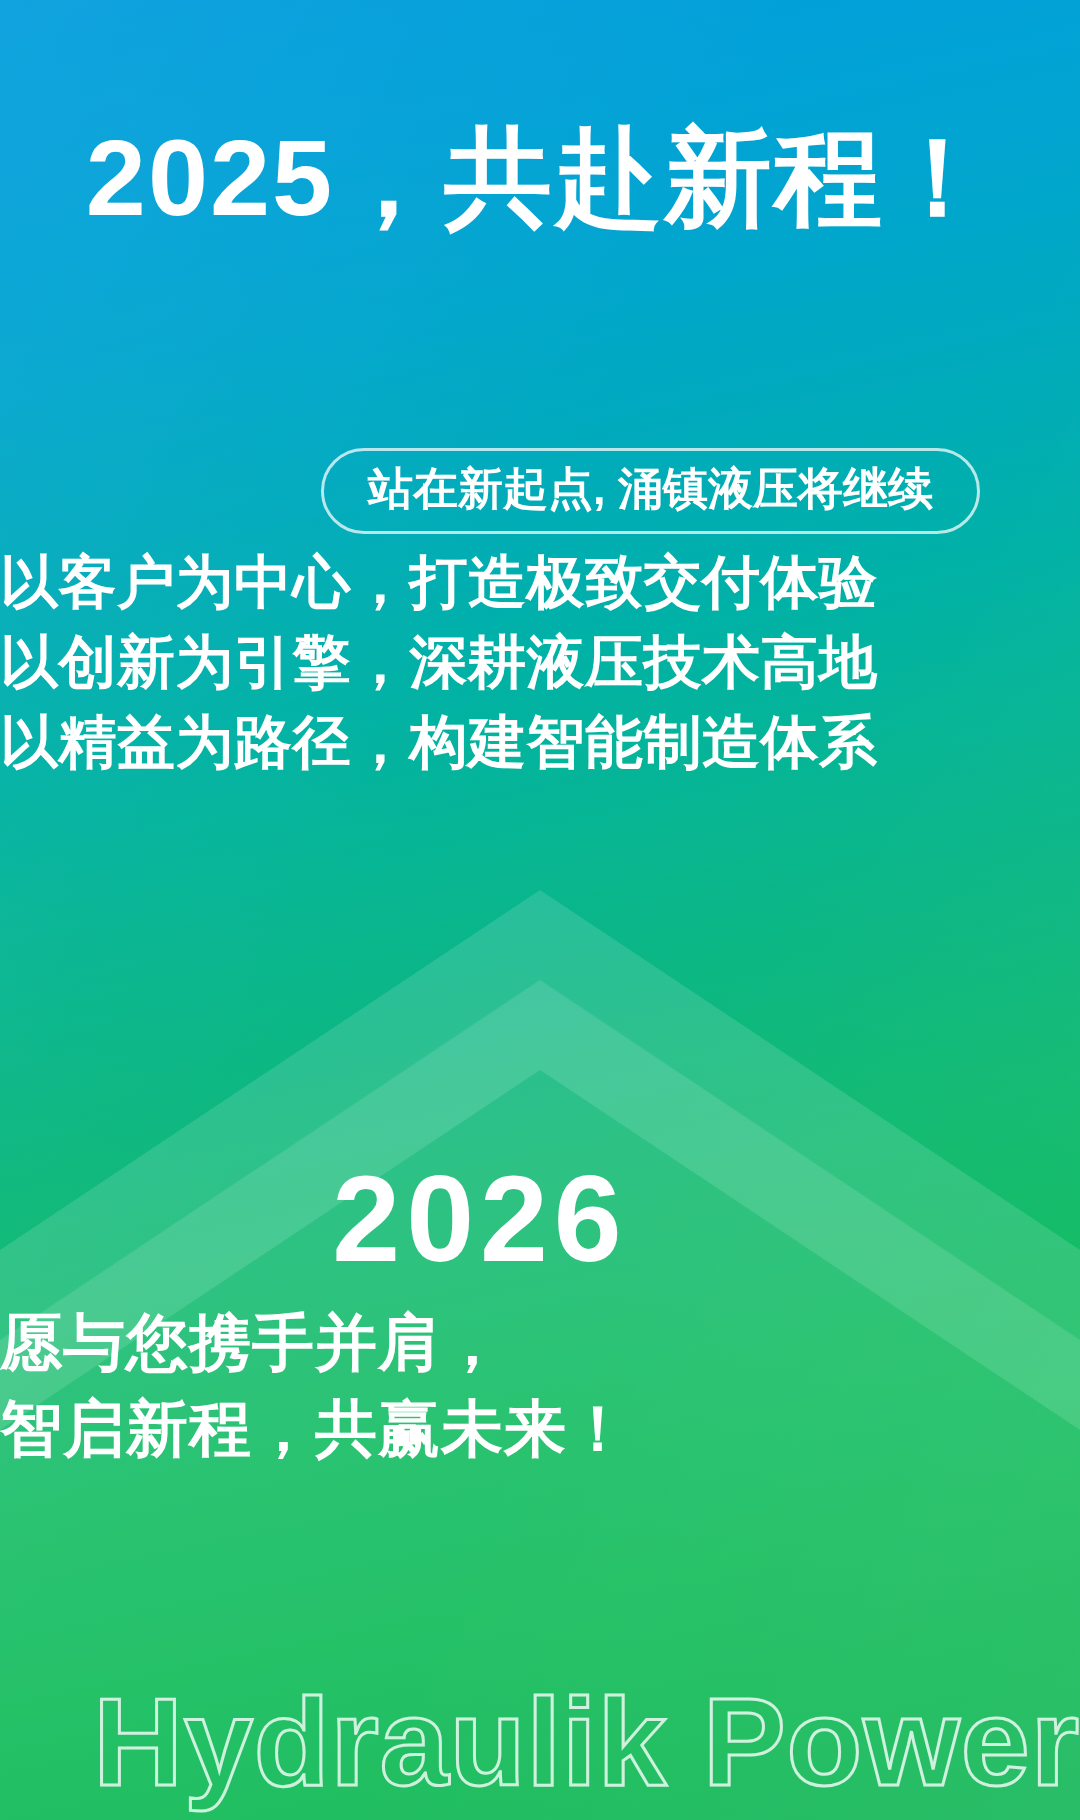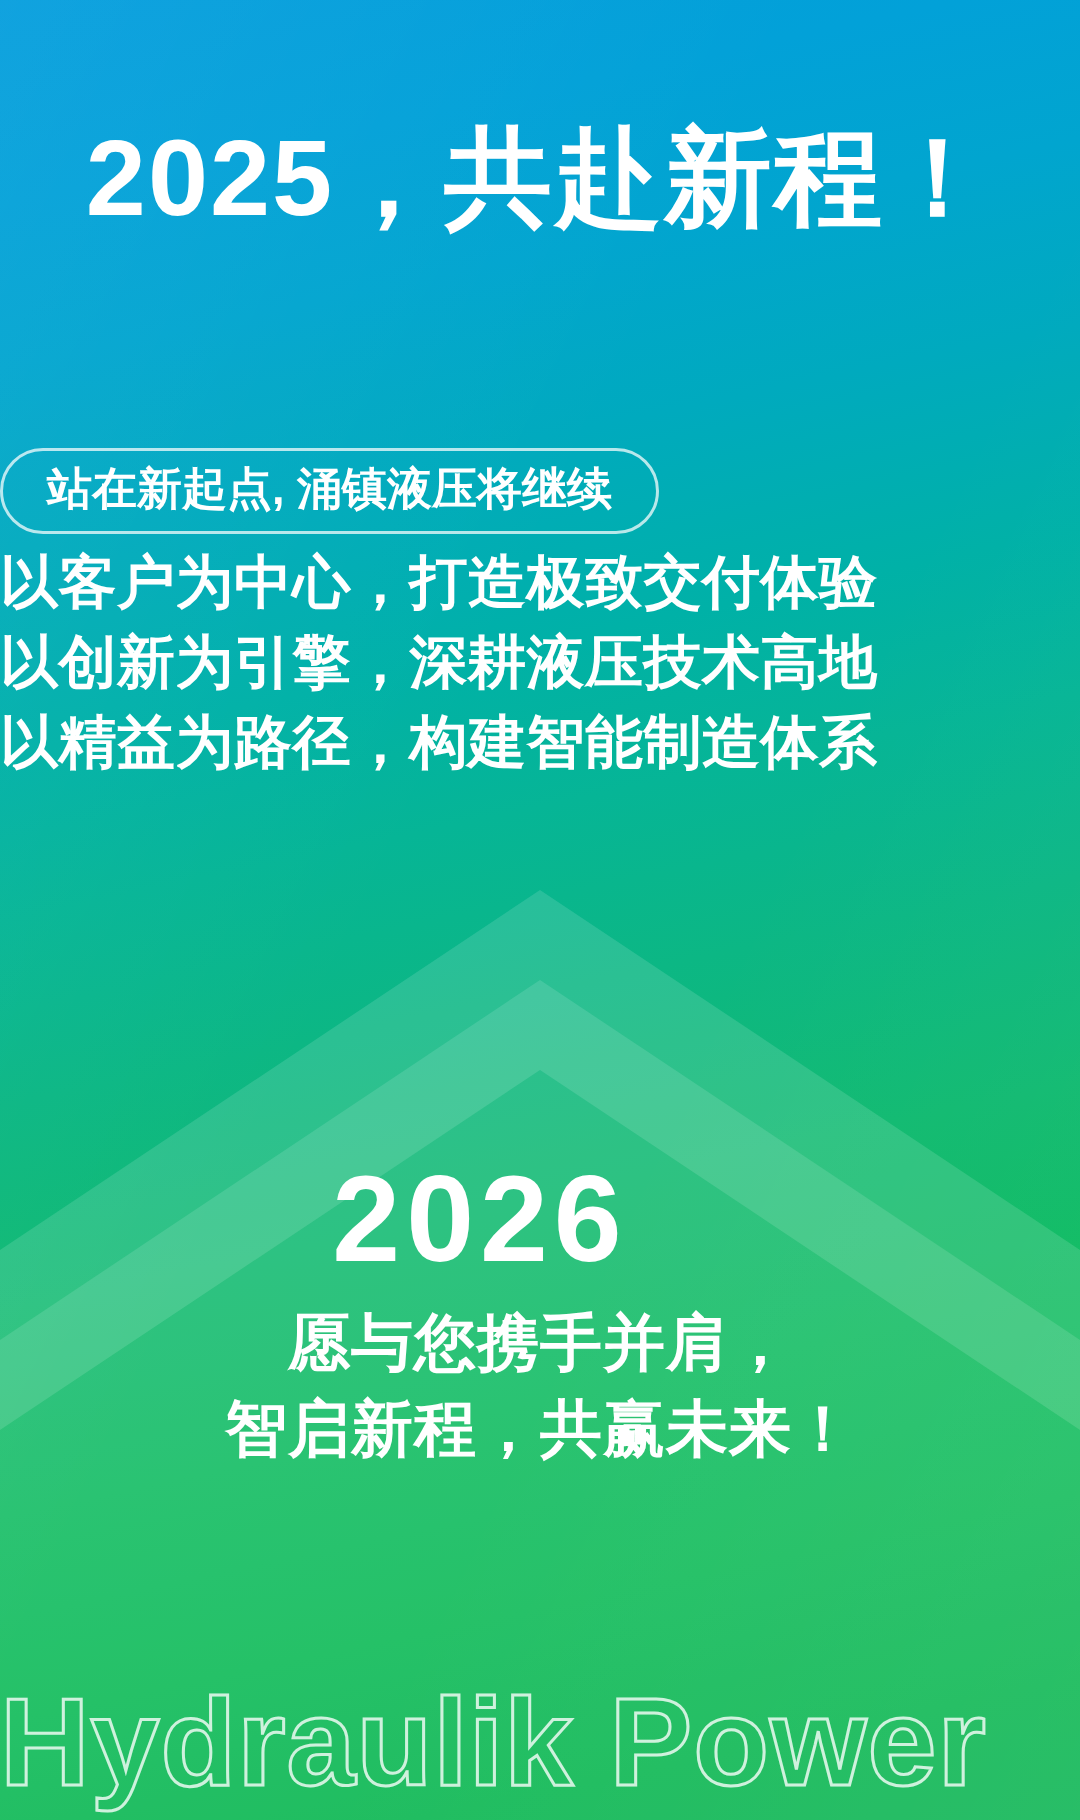--- a/index.html
+++ b/index.html
@@ -59,21 +59,21 @@
     letter-spacing: 2px;
     white-space: nowrap;
   }
 
   
   .pill-wrap {
     position: absolute;
     top: 448px;
     left: 0;
     width: 980px;
-    text-align: left;
+    text-align: right;
   }
   .pill {
     display: inline-block;
     border: 3px solid rgba(255,255,255,0.72);
     border-radius: 48px;
     padding: 10px 44px 14px 44px;
     color: #ffffff;
     font-size: 45px;
     font-weight: 700;
     line-height: 1.25;
@@ -109,38 +109,38 @@
     font-size: 122px;
     font-weight: 700;
     letter-spacing: 6px;
     line-height: 1;
   }
   .wish {
     position: absolute;
     top: 1300px;
     left: 0;
     width: 1080px;
-    text-align: center;
+    text-align: left;
     color: #ffffff;
   }
   .wish-line {
     font-size: 62px;
     font-weight: 700;
     line-height: 86px;
     letter-spacing: 1px;
     white-space: nowrap;
   }
 
   
   .wordmark {
     position: absolute;
     bottom: 10px;
     left: 0;
     width: 1080px;
-    text-align: left;
+    text-align: right;
     font-size: 124px;
     font-weight: 700;
     letter-spacing: 1px;
     line-height: 1.1;
     color: transparent;
     -webkit-text-stroke: 3px rgba(255,255,255,0.78);
     white-space: nowrap;
   }
 </style>
 </head>

